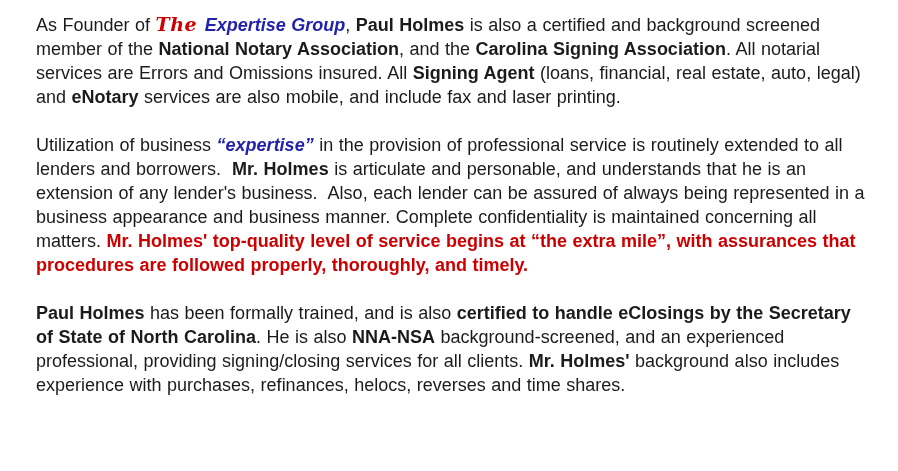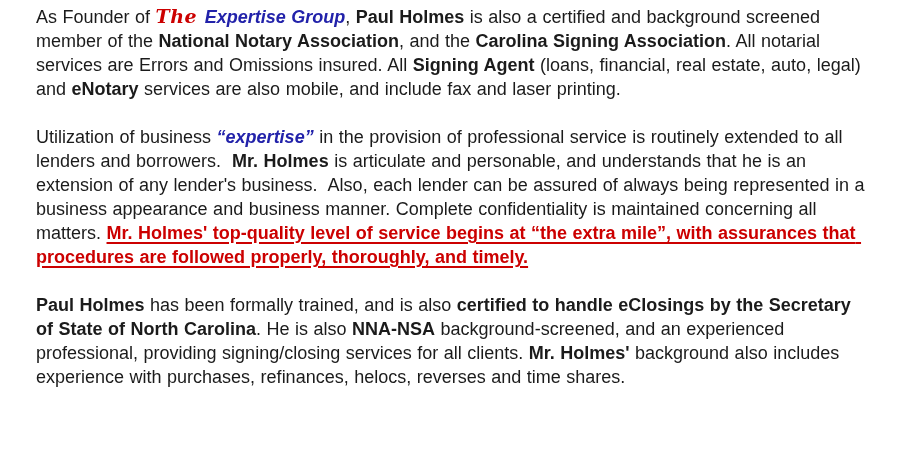--- a/index.html
+++ b/index.html
@@ -4,21 +4,21 @@
 <style>
   html, body {
     margin: 0;
     padding: 0;
     background: #ffffff;
   }
   .page {
     width: 898px;
     height: 471px;
     box-sizing: border-box;
-    padding: 4px 28px 0 36px;
+    padding: 12px 28px 0 36px;
     background: #ffffff;
     font-family: "Liberation Sans", sans-serif;
     color: #1b1b1b;
     overflow: hidden;
   }
   .doc-body {
     width: 836px;
   }
   .para {
     margin: 0 0 24px 0;
@@ -41,21 +41,20 @@
     letter-spacing: 0.5px;
   }
   .s-blue_bold_italic {
     color: var(--blue);
     font-weight: 700;
     font-style: italic;
   }
   .s-red_bold_underline {
     color: var(--red);
     font-weight: 700;
-    text-decoration: underline;
     text-decoration-thickness: 2px;
     text-underline-offset: 3px;
     margin-top: 24px;
   }
 </style>
 </head>
 <body>
 
 <div class="page" style="color: rgb(27, 27, 27); background: rgb(255, 255, 255);">
   <div class="doc-body">

